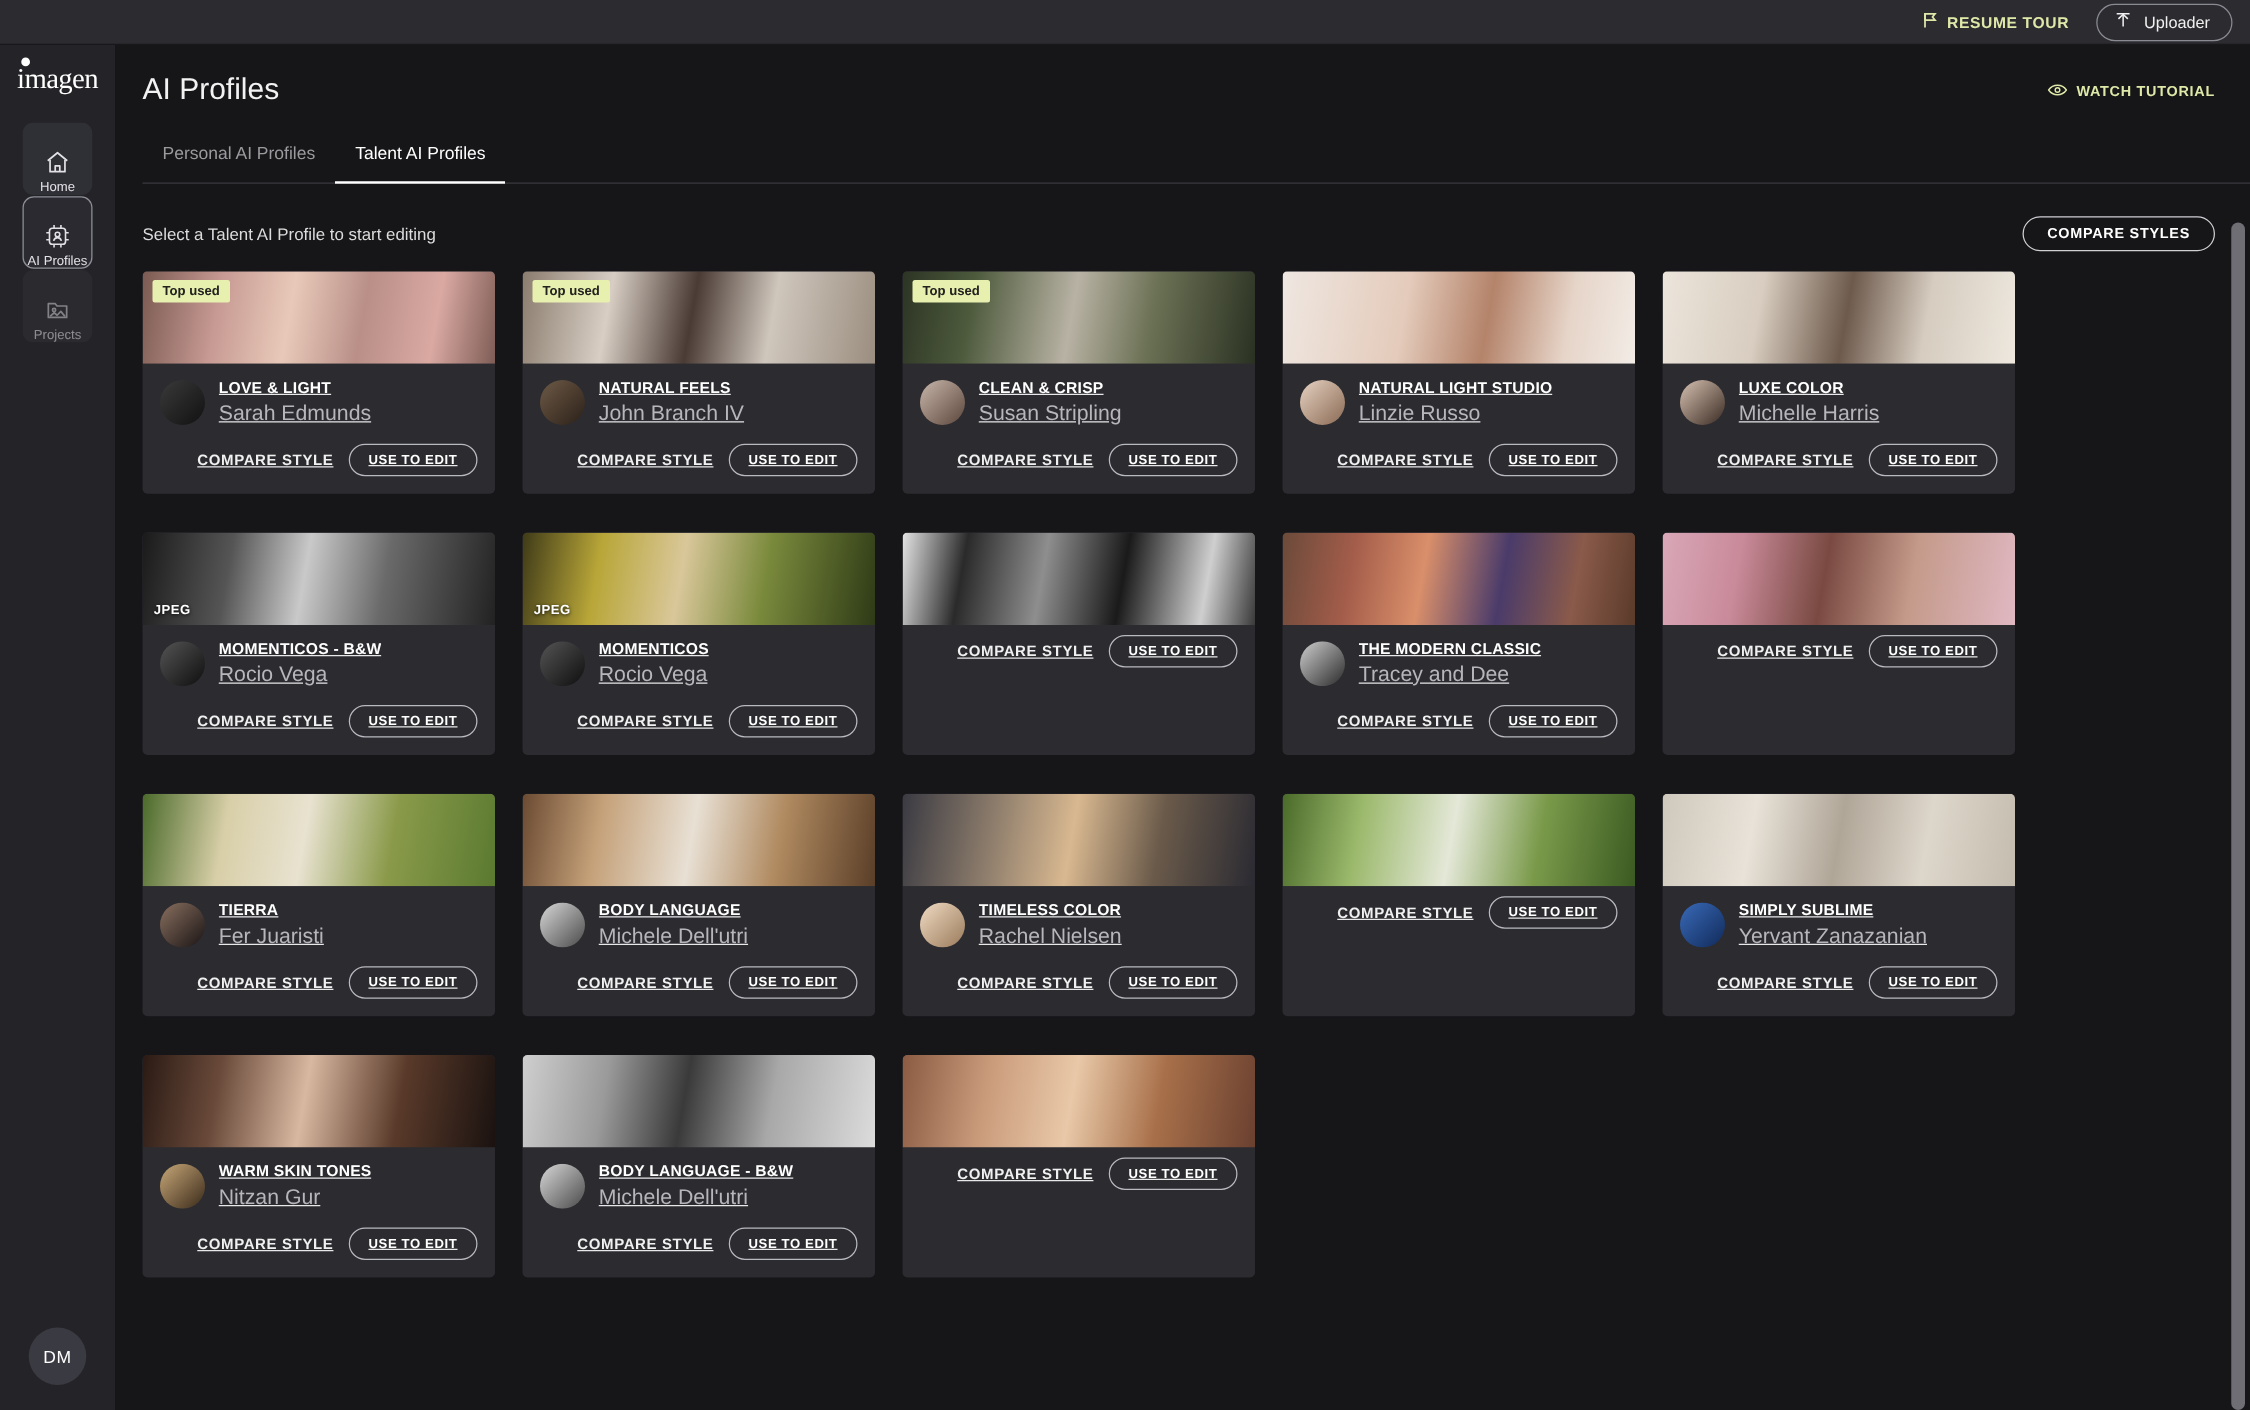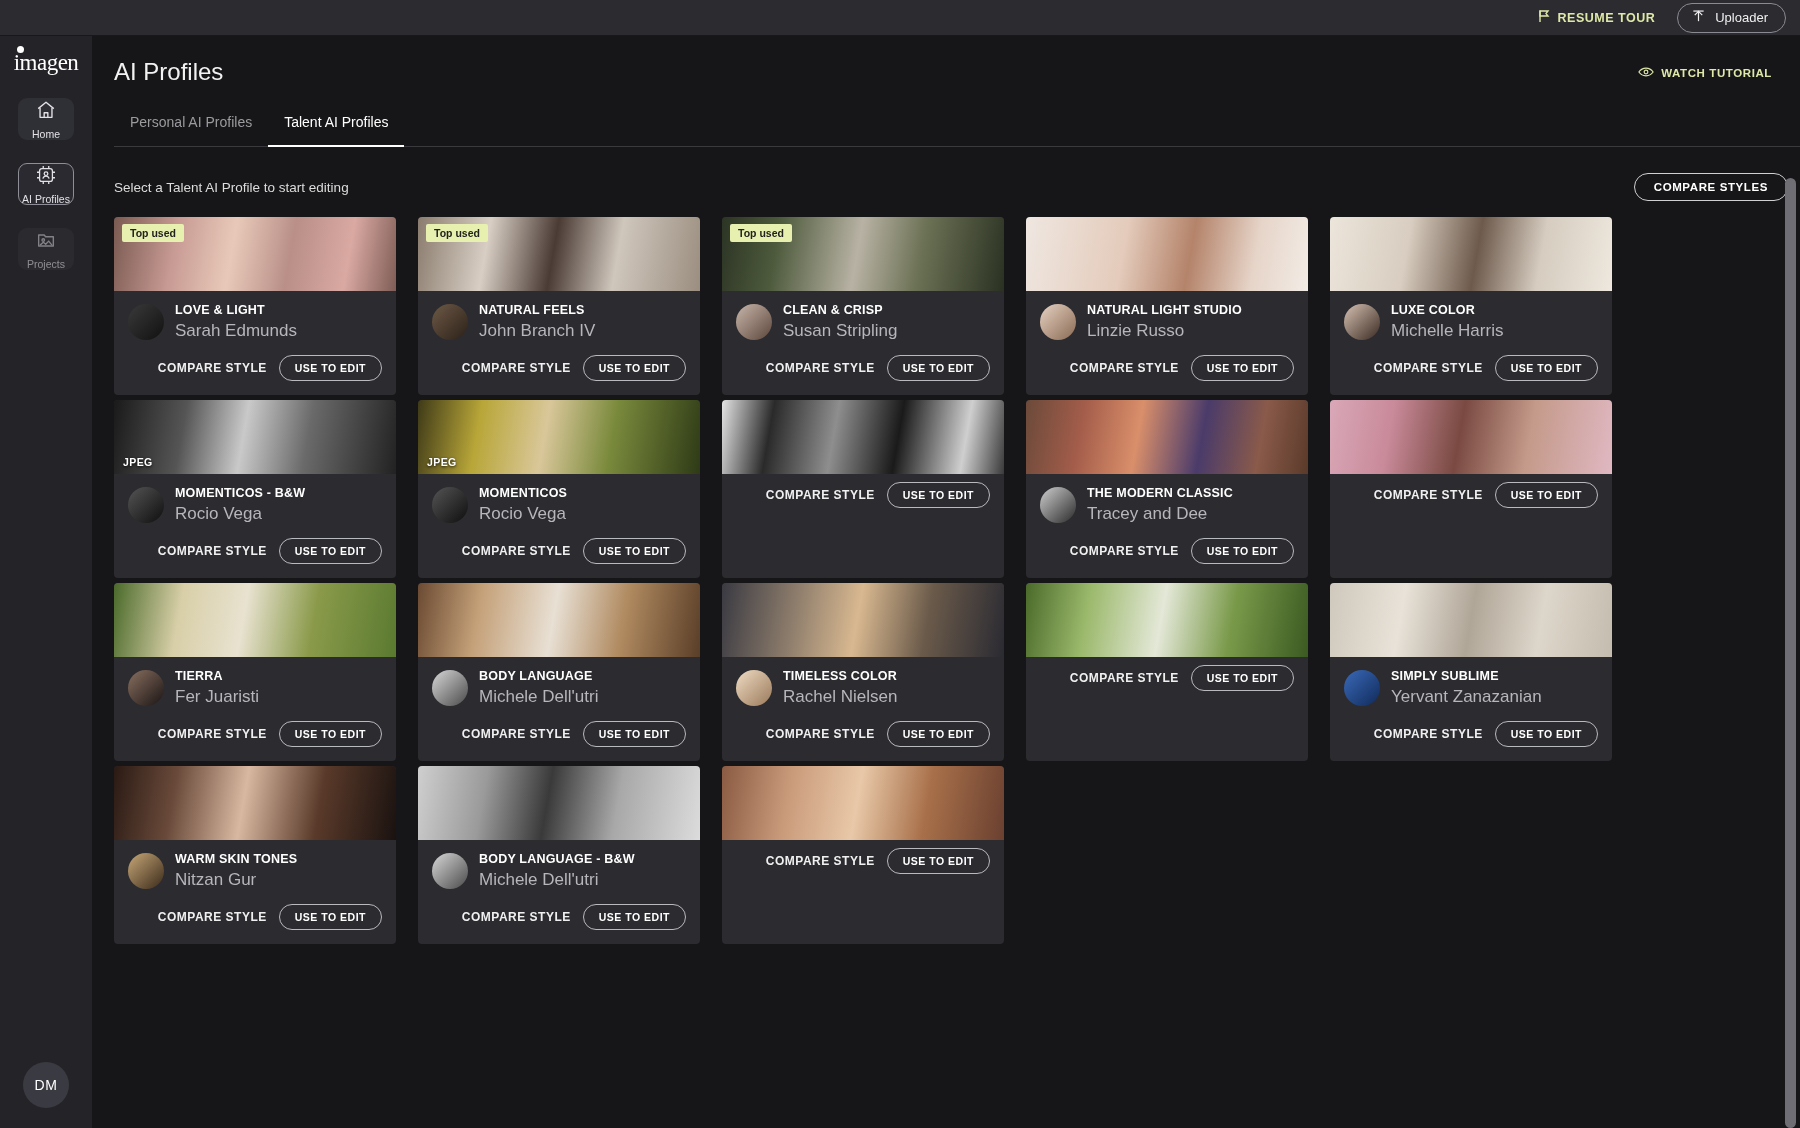--- a/index.html
+++ b/index.html
@@ -50,23 +50,23 @@
     margin-bottom: 22px;
     font-family: "Liberation Serif", serif;
     font-weight: normal; font-size: 23px; color: #ffffff;
     letter-spacing: -0.5px; position: relative;
   }
   .logo .dot {
     position: absolute; left: 3px; top: -4px;
     width: 7px; height: 7px; border-radius: 50%; background: #fff;
   }
   .nav-item {
-    width: 56px; height: 42px; border-radius: 9px;
-    display: flex; flex-direction: column; align-items: center; justify-content: space-between;
-    gap: 4px; margin-bottom: 23px; cursor: pointer;
+    width: 56px; height: 58px; border-radius: 9px;
+    display: flex; flex-direction: column; align-items: center; justify-content: flex-end;
+    gap: 4px; margin-bottom: 1px; cursor: pointer;
     background: #2f2f36;
     border: 1px solid transparent;
   }
   .nav-item.active { background: #2a2a30; border: 1px solid #8e8e98; }
   .nav-item.dim { opacity: .55; }
   .nav-label { font-size: 10.5px; color: #e2e2e6; line-height: 1; }
   .nav-item svg { display: block; }
   .user-avatar {
     position: absolute; bottom: 20px; left: 50%; transform: translateX(-50%);
     width: 46px; height: 46px; border-radius: 50%;
@@ -93,36 +93,37 @@
   .tabs { display: flex; gap: 0; margin-top: 22px; position: relative; }
   .tab {
     font-size: 14px; padding: 6px 16px 15px; cursor: pointer;
     color: #9b9b9f; border-bottom: 1px solid #3a3a3e;
   }
   .tab.active { color: #ffffff; border-bottom: 2px solid #ffffff; }
   .tabs .tab-fill { flex: 1 1 auto; border-bottom: 1px solid #3a3a3e; }
 
   .subhead-row {
     display: flex; align-items: center; justify-content: space-between;
-    margin-top: 26px; padding-right: 12px;
+    margin-top: 26px; padding-right: 28px;
   }
   .subhead { font-size: 13.5px; color: #dcdcdc; }
   .compare-styles-btn {
     border: 1px solid #cfcfd4; border-radius: 18px;
     padding: 7px 19px; font-size: 11.5px; font-weight: bold; letter-spacing: .6px;
     color: #ffffff; background: transparent; cursor: pointer;
   }
 
   
   .grid {
     display: grid;
     grid-template-columns: repeat(5, 282px);
-    gap: 5px 22px;
+    gap: 31px 22px;
     margin-top: 16px;
     padding-right: 6px;
+    text-decoration: underline;
   }
   .card {
     background: #2b2b30; border-radius: 4px; overflow: hidden;
     display: flex; flex-direction: column; cursor: pointer;
   }
   .thumb { height: 74px; position: relative; overflow: hidden; }
   .thumb .grad { position: absolute; inset: 0; }
   .badge-top {
     position: absolute; top: 7px; left: 8px;
     background: #e8f0b0; color: #22221e;

